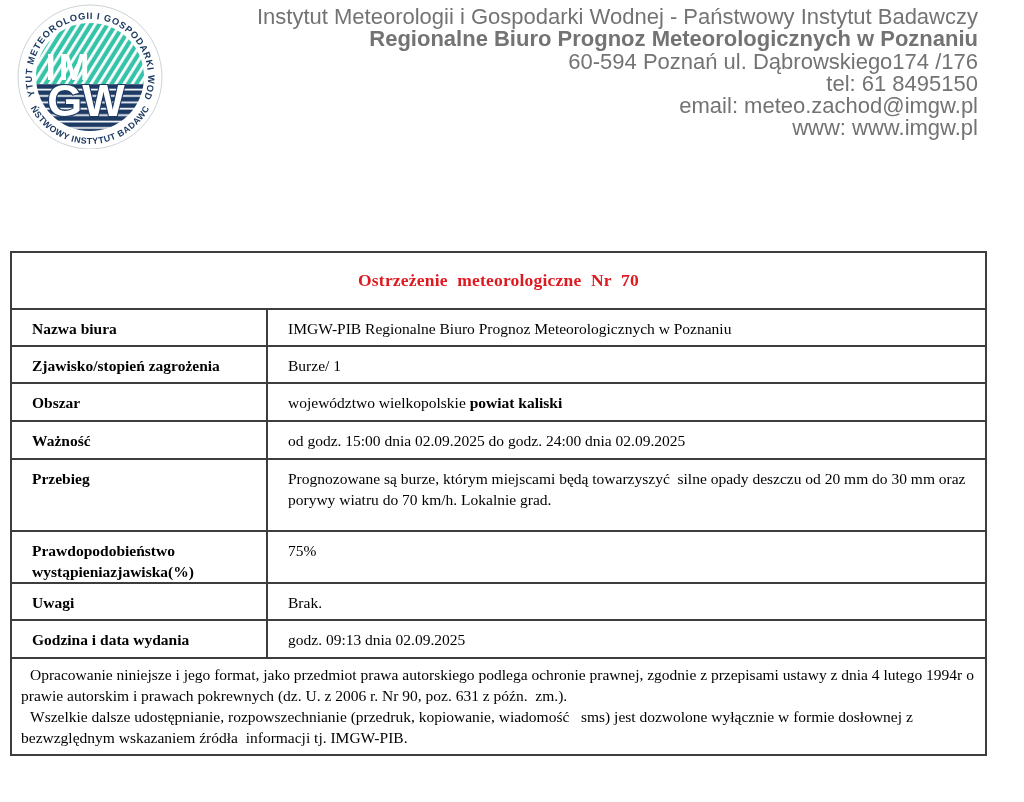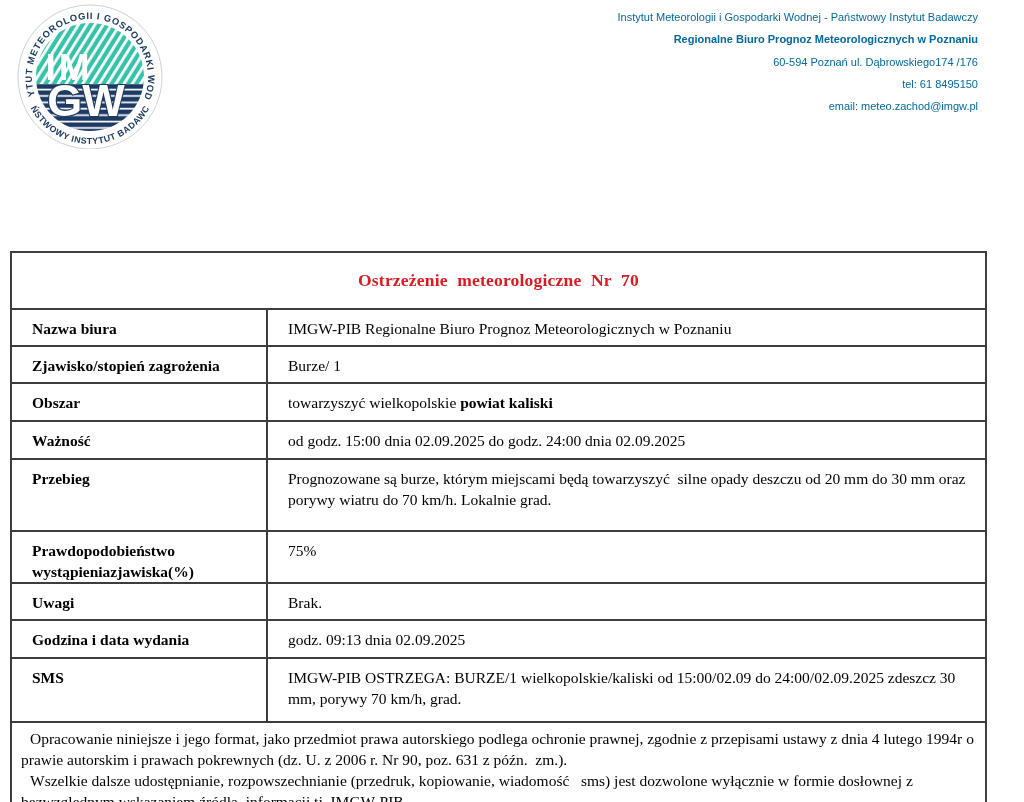--- a/index.html
+++ b/index.html
@@ -4,22 +4,22 @@
 <style>
   html,body{margin:0;padding:0;}
   body{
     width:1024px;height:802px;position:relative;background:#ffffff;
     font-family:"Liberation Serif",serif;color:#000;overflow:hidden;
   }
   
   .logo{position:absolute;left:16px;top:3px;}
   .org{
     position:absolute;top:6px;right:46px;text-align:right;
-    font-family:"Liberation Sans",sans-serif;font-size:11px;
-    line-height:22.3px;color:#0369a1;white-space:nowrap;
+    font-family:"Liberation Sans",sans-serif;font-size:22px;
+    line-height:22.3px;color:#737373;white-space:nowrap;
   }
   .org .b{font-weight:bold;}
   
   table.warn{
     position:absolute;top:251px;left:10px;width:977px;
     border-collapse:collapse;table-layout:fixed;
     font-size:15.5px;line-height:21px;
   }
   .warn td{
     border:2px solid #3d3d3d;vertical-align:top;
@@ -84,20 +84,21 @@
     <text class="mono" x="53" y="77" font-size="37" letter-spacing="3">IM</text>
     <text class="mono" x="70" y="113" font-size="45" letter-spacing="0" stroke="#1c3a63" stroke-width="2.2" paint-order="stroke">GW</text>
   </svg>
 
   <div class="org">
     <div>Instytut Meteorologii i Gospodarki Wodnej - Państwowy Instytut Badawczy</div>
     <div class="b">Regionalne Biuro Prognoz Meteorologicznych w Poznaniu</div>
     <div>60-594 Poznań ul. Dąbrowskiego174 /176</div>
     <div>tel: 61 8495150</div>
     <div>email: meteo.zachod@imgw.pl</div>
+    <div>www: www.imgw.pl</div>
   </div>
 </div>
 
 <table class="warn">
   <colgroup>
       <col style="width:256px">
       <col>
     </colgroup>
 
   <tbody>
@@ -110,21 +111,21 @@
     <td class="val">IMGW-PIB Regionalne Biuro Prognoz Meteorologicznych w Poznaniu</td>
   </tr>
 
   <tr class="h37">
     <td class="lbl">Zjawisko/stopień zagrożenia</td>
     <td class="val">Burze/ 1</td>
   </tr>
 
   <tr class="h38">
     <td class="lbl">Obszar</td>
-    <td class="val"><span>towarzyszyć wielkopolskie </span><b>powiat kaliski</b></td>
+    <td class="val"><span>województwo wielkopolskie </span><b>powiat kaliski</b></td>
   </tr>
 
   <tr class="h38">
     <td class="lbl">Ważność</td>
     <td class="val">od godz. 15:00 dnia 02.09.2025 do godz. 24:00 dnia 02.09.2025</td>
   </tr>
 
   <tr class="h60">
     <td class="lbl">Przebieg</td>
     <td class="val">Prognozowane są burze, którym miejscami będą towarzyszyć  silne opady deszczu od 20 mm do 30 mm oraz porywy wiatru do 70 km/h. Lokalnie grad.</td>
@@ -138,24 +139,20 @@
   <tr class="h37">
     <td class="lbl">Uwagi</td>
     <td class="val">Brak.</td>
   </tr>
 
   <tr class="h38">
     <td class="lbl">Godzina i data wydania</td>
     <td class="val">godz. 09:13 dnia 02.09.2025</td>
   </tr>
 
-  <tr class="h64">
-    <td class="lbl">SMS</td>
-    <td class="val">IMGW-PIB OSTRZEGA: BURZE/1 wielkopolskie/kaliski od 15:00/02.09 do 24:00/02.09.2025 zdeszcz 30 mm, porywy 70 km/h, grad.</td>
-  </tr>
 
   <tr class="h97">
     <td class="foot" colspan="2">
       <p>Opracowanie niniejsze i jego format, jako przedmiot prawa autorskiego podlega ochronie prawnej, zgodnie z przepisami ustawy z dnia 4 lutego 1994r o prawie autorskim i prawach pokrewnych (dz. U. z 2006 r. Nr 90, poz. 631 z późn.  zm.).</p>
       <p>Wszelkie dalsze udostępnianie, rozpowszechnianie (przedruk, kopiowanie, wiadomość   sms) jest dozwolone wyłącznie w formie dosłownej z bezwzględnym wskazaniem źródła  informacji tj. IMGW-PIB.</p>
     </td>
   </tr>
 </tbody>
   </table>
 

